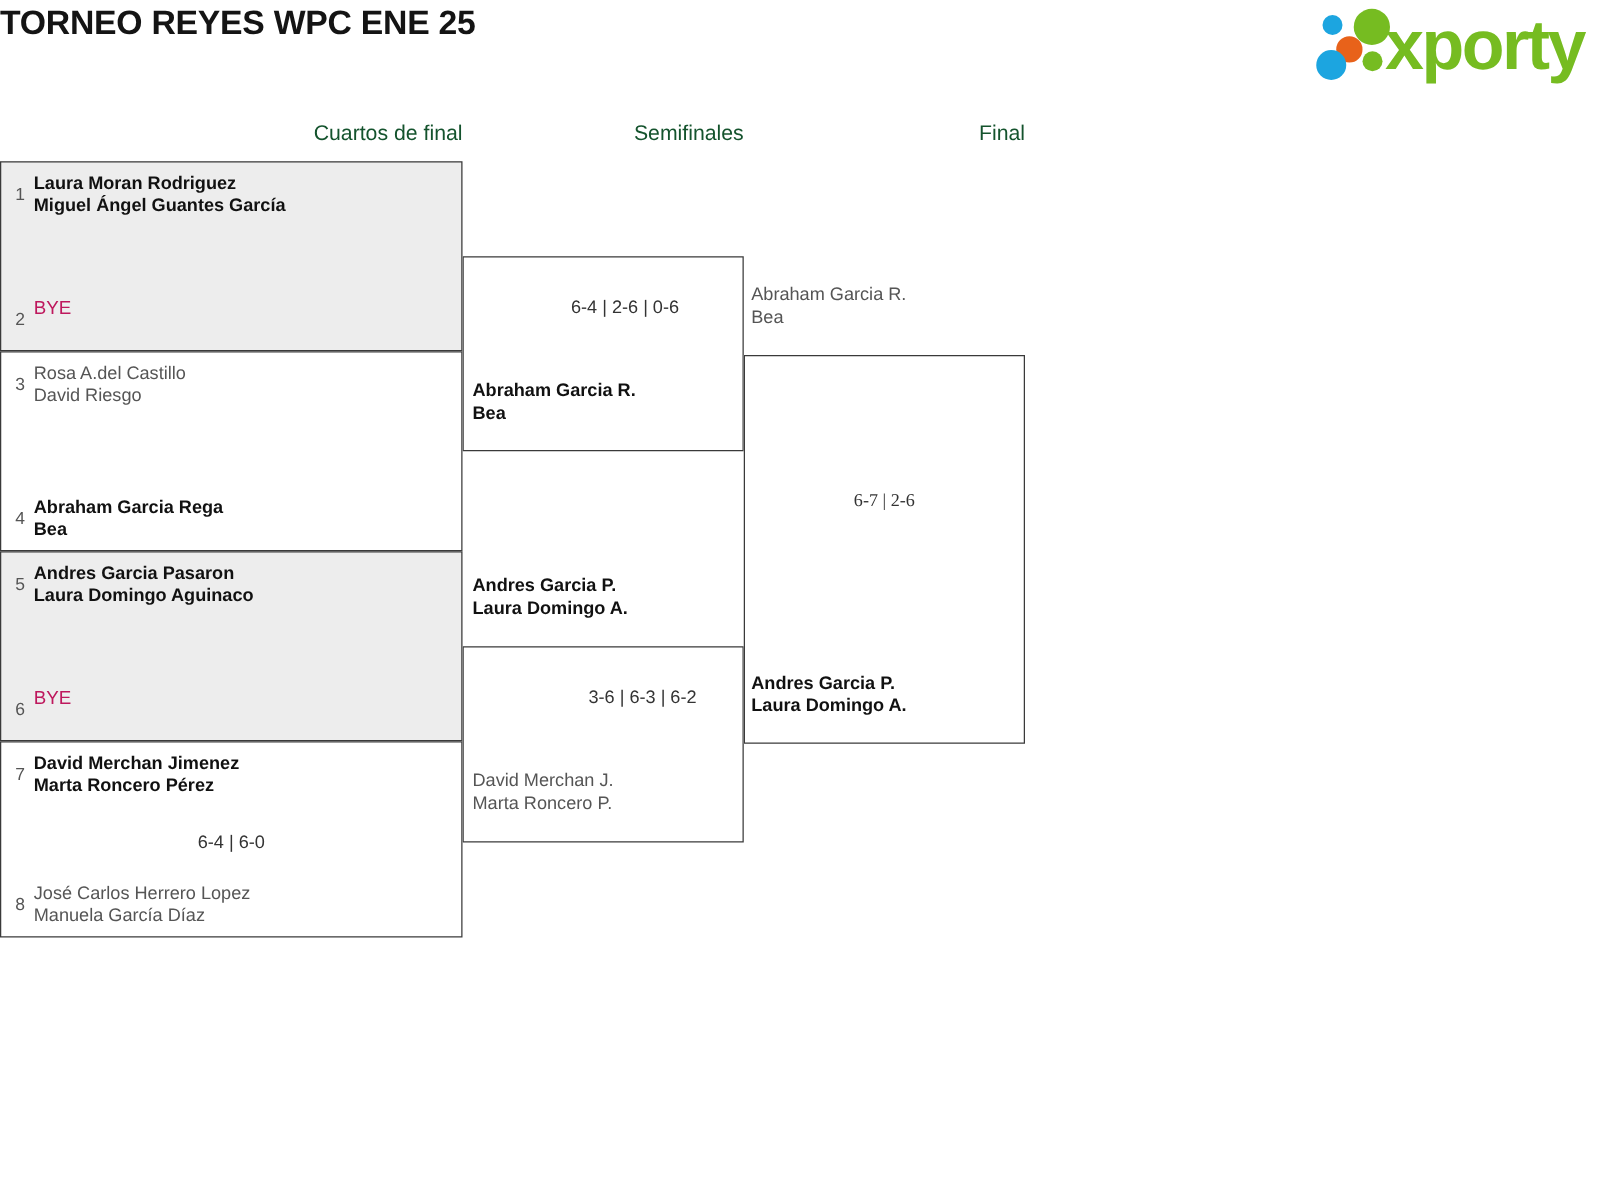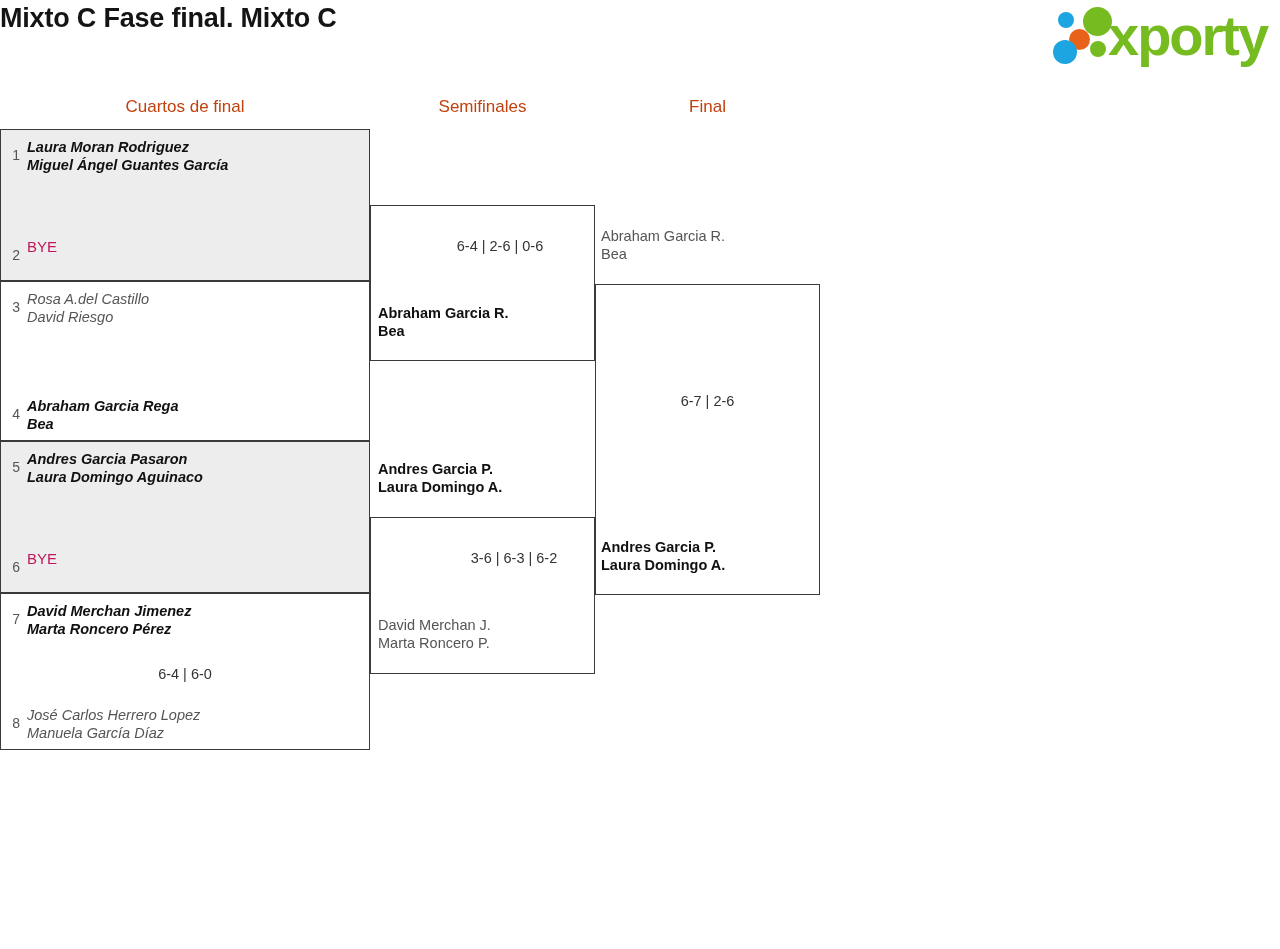--- a/index.html
+++ b/index.html
@@ -66,23 +66,23 @@
     font-weight: bold;
     color: #76bc21;
     letter-spacing: -2px;
     line-height: 62px;
   }
 
   
   .round-header {
     position: absolute;
     top: 96px;
-    text-align: center;
+    text-align: right;
     font-size: 17px;
-    color: #c2410c;
+    color: #14532d;
     line-height: 22px;
   }
   #round-header-0 { left: 0px;   width: 370px; }
   #round-header-1 { left: 370px; width: 225px; }
   #round-header-2 { left: 595px; width: 225px; }
 
   
   #bracket {
     position: absolute;
     left: 0;
@@ -119,21 +119,20 @@
     padding-right: 7px;
     font-size: 14px;
     color: #555555;
     line-height: 36px;
   }
   .names {
     font-size: 14.5px;
     line-height: 18px;
     color: #555555;
     padding-top: 1px;
-    font-style: italic;
   }
   .names.winner {
     color: #111111;
     font-weight: bold;
   }
   .names .nm { display: block; white-space: nowrap; }
 
   .r1-slot-top    { top: 7px; }
   .r1-slot-bottom { bottom: 7px; }
   .r1-match .r1-slot-bottom { position: absolute; }
@@ -213,29 +212,30 @@
   #r3-name-a { top: 227px; }
   #r3-name-b { top: 538px; }
   #r3-score {
     position: absolute;
     left: 595px;
     width: 225px;
     top: 393px;
     text-align: center;
     font-size: 14.5px;
     color: #333333;
+    font-family: Liberation Serif, serif;
   }
 </style>
 </head>
 <body>
 
 <div id="page-header">
 
   <div id="title-block">
-    <div class="title-line">Mixto C Fase final. Mixto C</div>
+    <div class="title-line">TORNEO REYES WPC ENE 25</div>
   </div>
 
   <div id="brand-logo">
     <div id="logo-dots">
       <span class="dot dot-blue-sm"></span>
       <span class="dot dot-orange"></span>
       <span class="dot dot-blue-lg"></span>
       <span class="dot dot-green-lg"></span>
       <span class="dot dot-green-sm"></span>
     </div>

